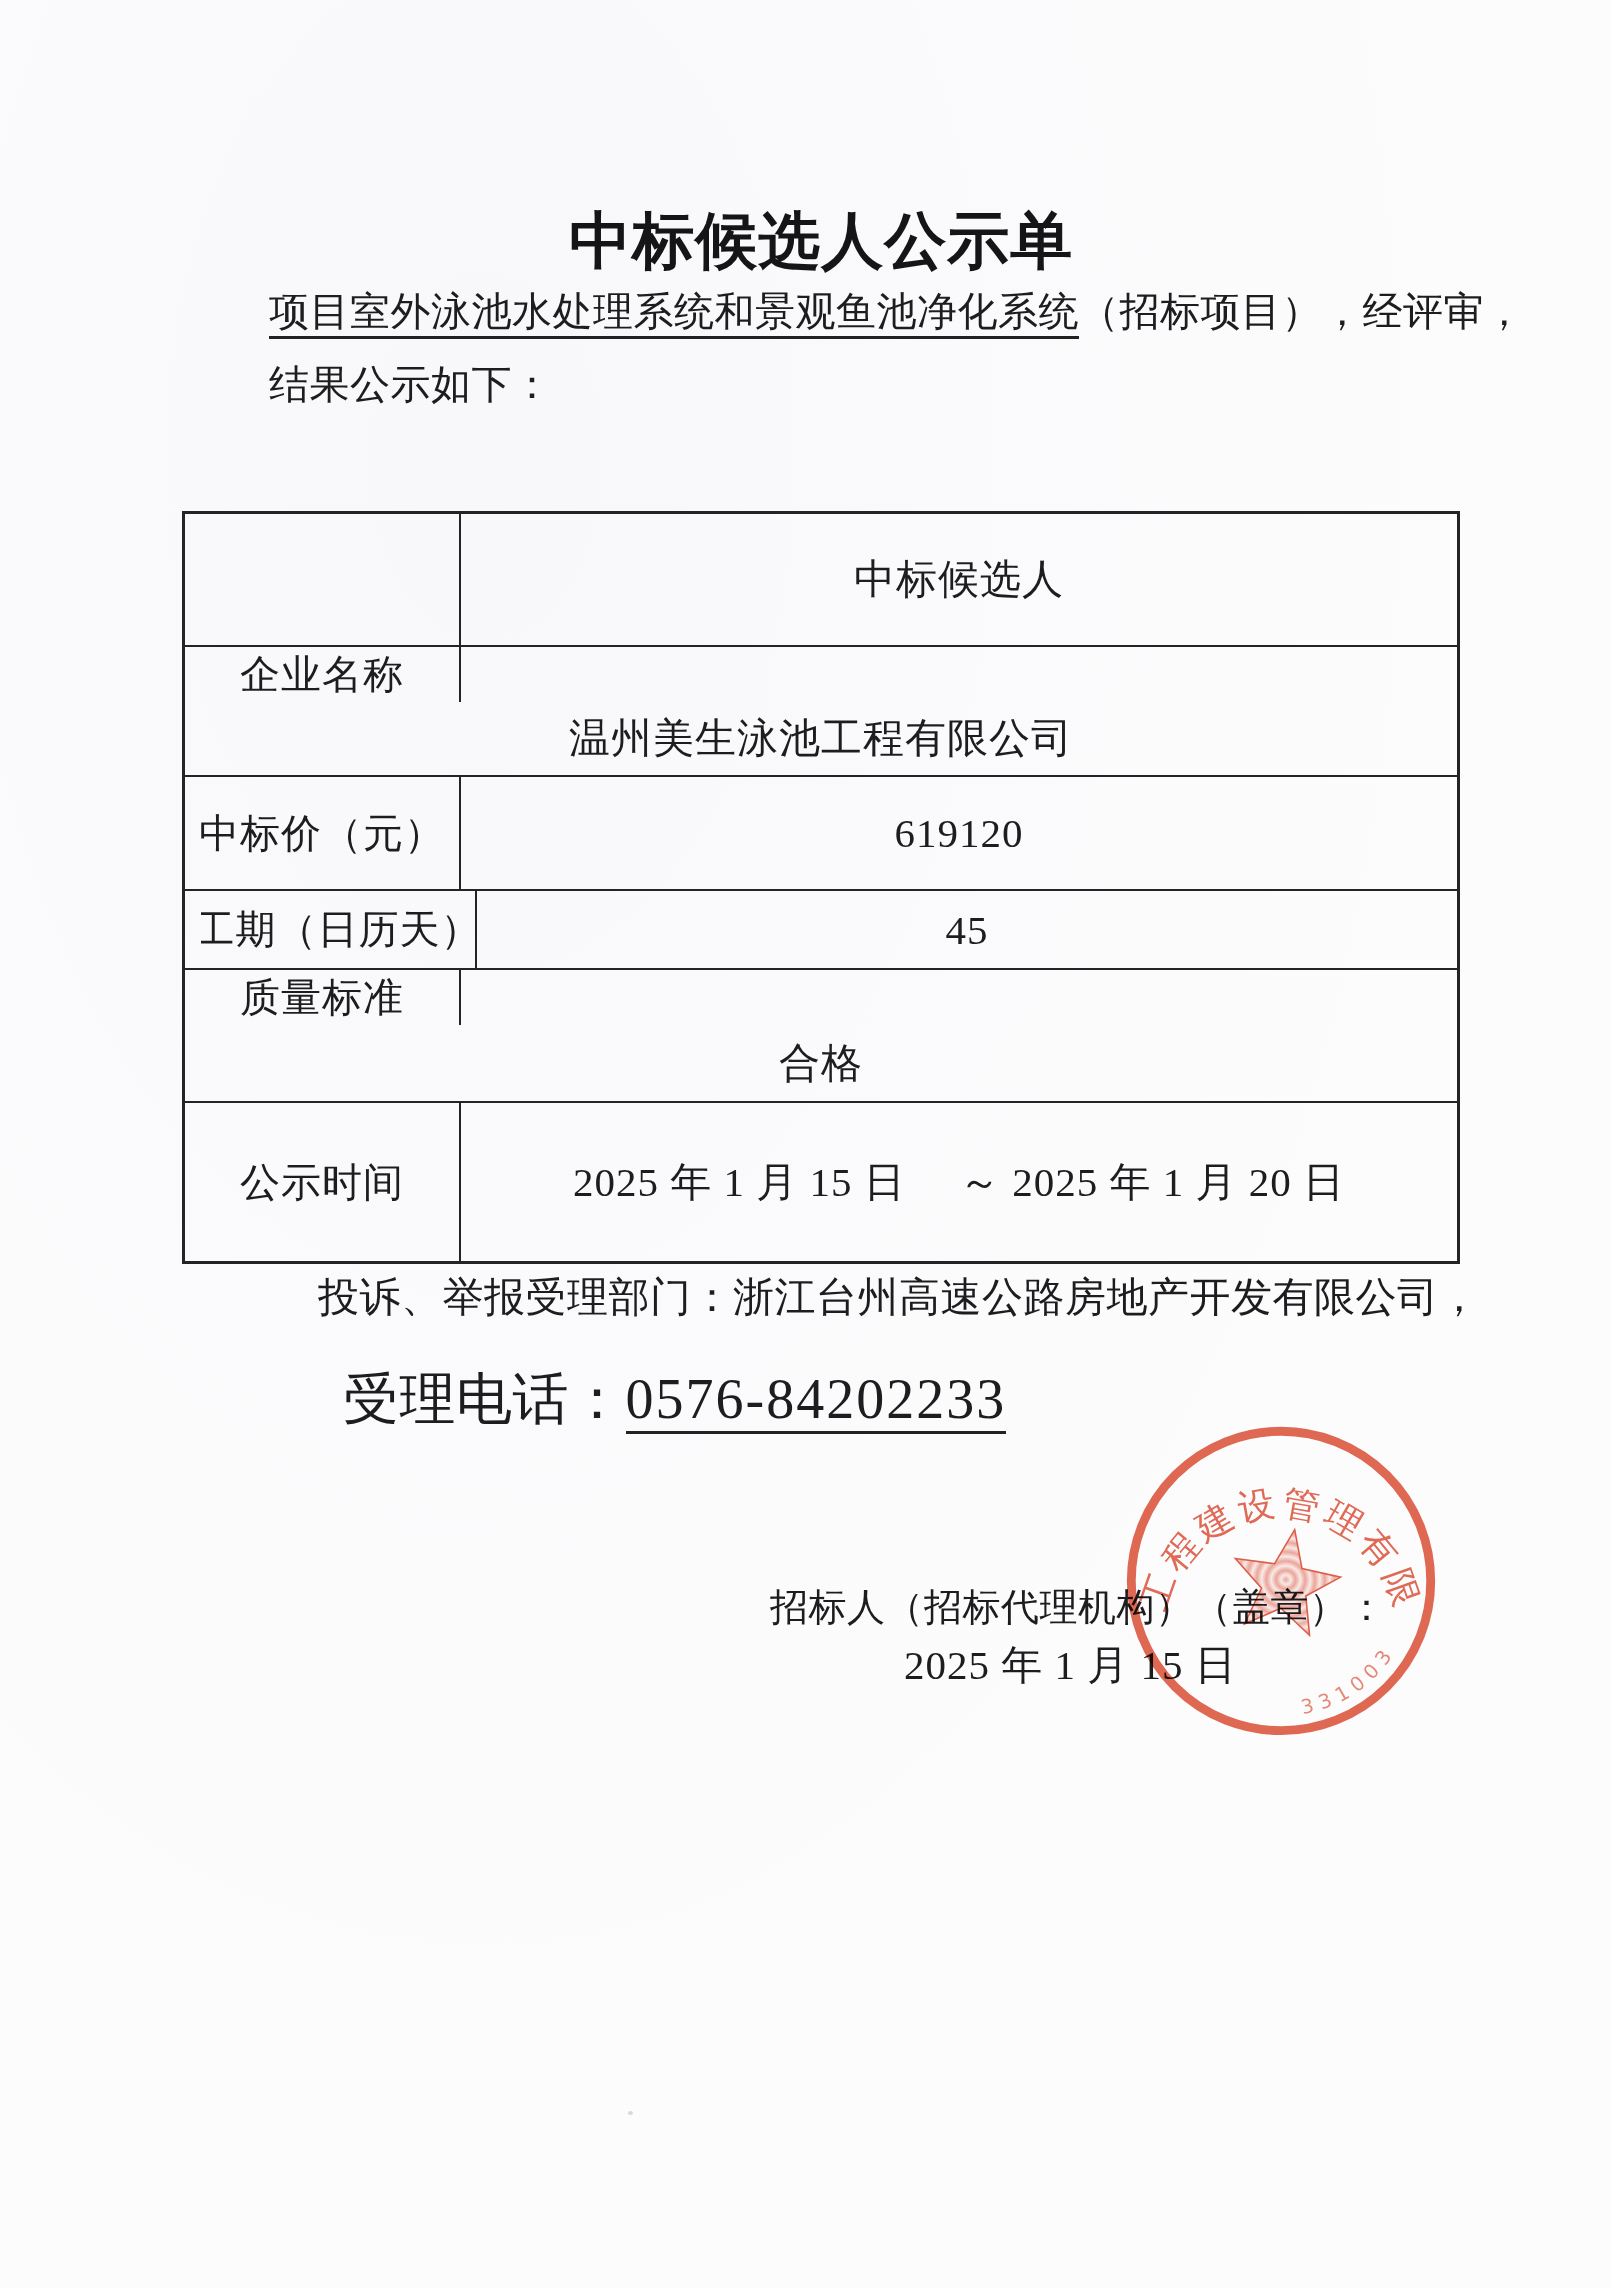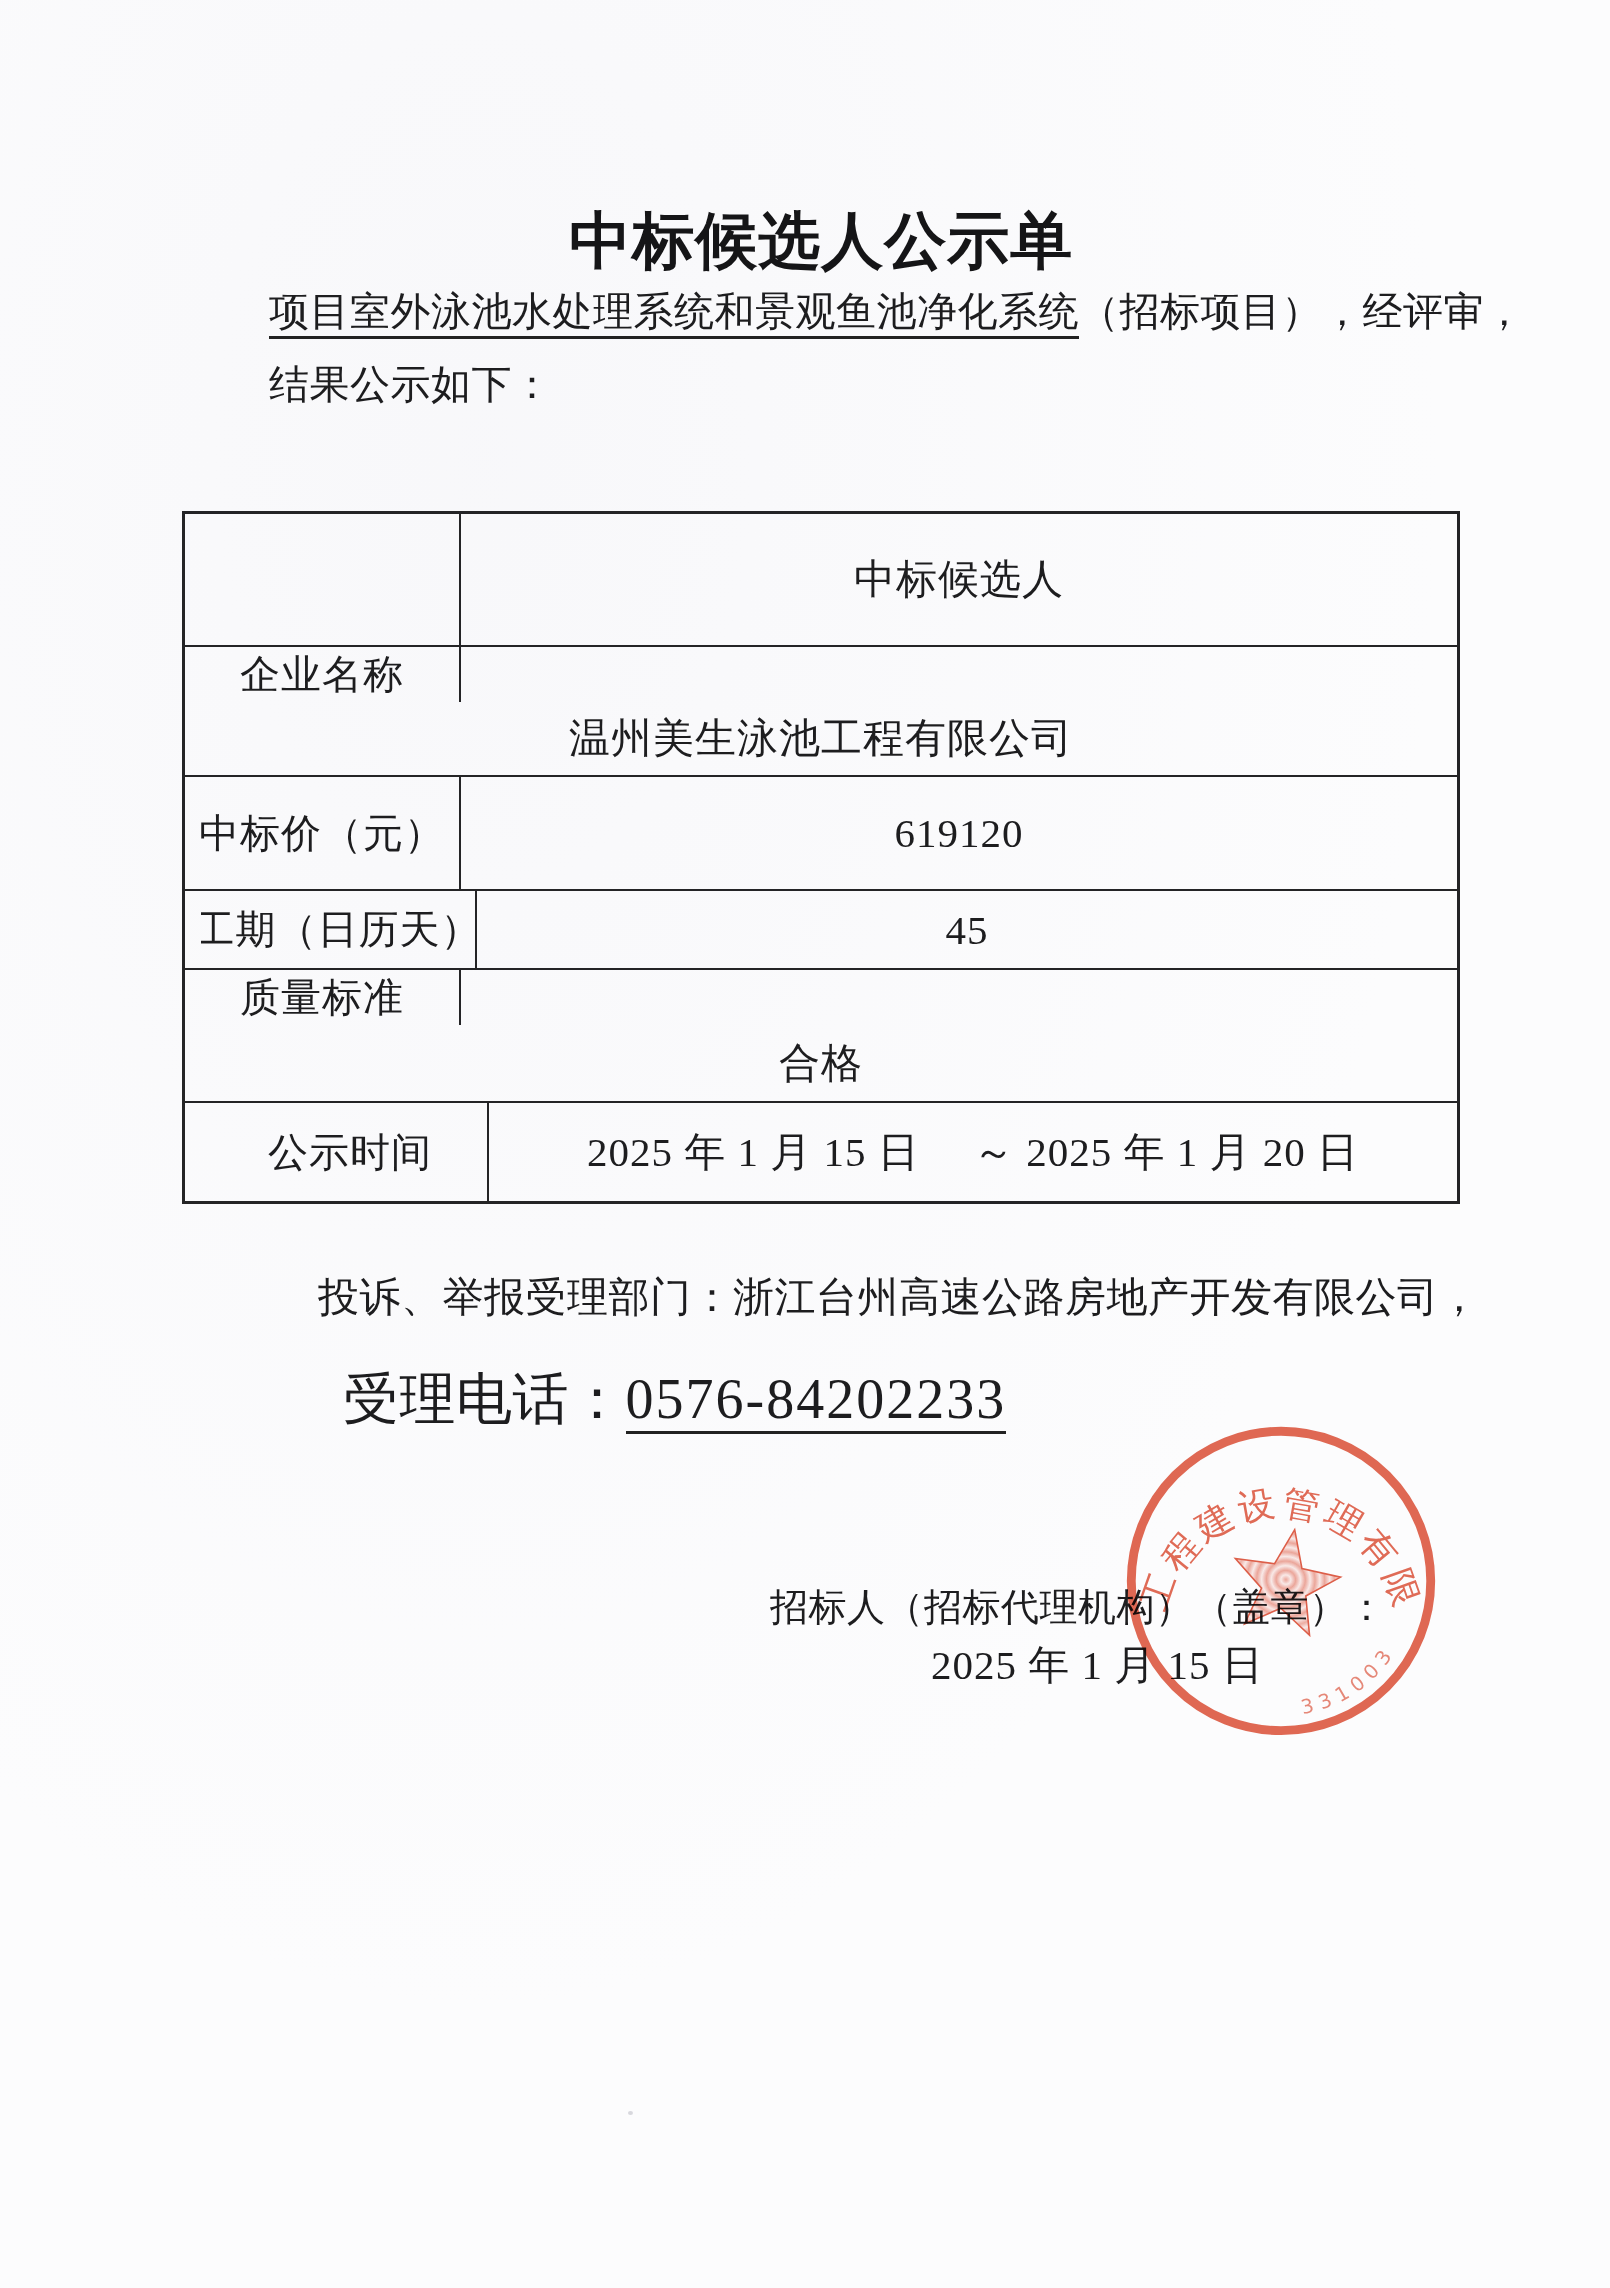--- a/index.html
+++ b/index.html
@@ -56,40 +56,40 @@
   .tcell-value{
     flex:1;display:flex;align-items:center;justify-content:center;
     font-size:41px;letter-spacing:1px;
     white-space:nowrap;
   }
   .r-head{height:131px;border-radius:7px;}
   .r-1{height:130px;flex-direction:column;}
   .r-2{height:114px;}
   .r-3{height:79px;padding-left:16px;}
   .r-4{height:133px;flex-direction:column;}
-  .r-5{height:100px;padding-left:28px;}
+  .r-5{height:160px;}
   .complaint{
     position:absolute;left:318px;top:1270px;
     font-size:41px;letter-spacing:0.5px;white-space:nowrap;
   }
   .phone{
     position:absolute;left:308px;top:1362px;
     font-size:56px;letter-spacing:0.5px;white-space:nowrap;margin-left:35px;
   }
   .phone .num{
     border-bottom:3px solid #222;
     padding-bottom:1px;
     letter-spacing:2px;
   }
   .sign-label{
     position:absolute;left:770px;top:1582px;
     font-size:38px;letter-spacing:0.5px;white-space:nowrap;
   }
   .sign-date{
-    position:absolute;left:931px;top:1638px;
+    position:absolute;left:904px;top:1638px;
     font-size:41px;letter-spacing:1px;white-space:nowrap;
   }
   .seal{
     position:absolute;left:1084px;top:1382px;
     width:394px;height:394px;
     mix-blend-mode:multiply;
     opacity:.93;
   }
   .speck{
     position:absolute;left:628px;top:2111px;width:4.9px;height:3.9px;

